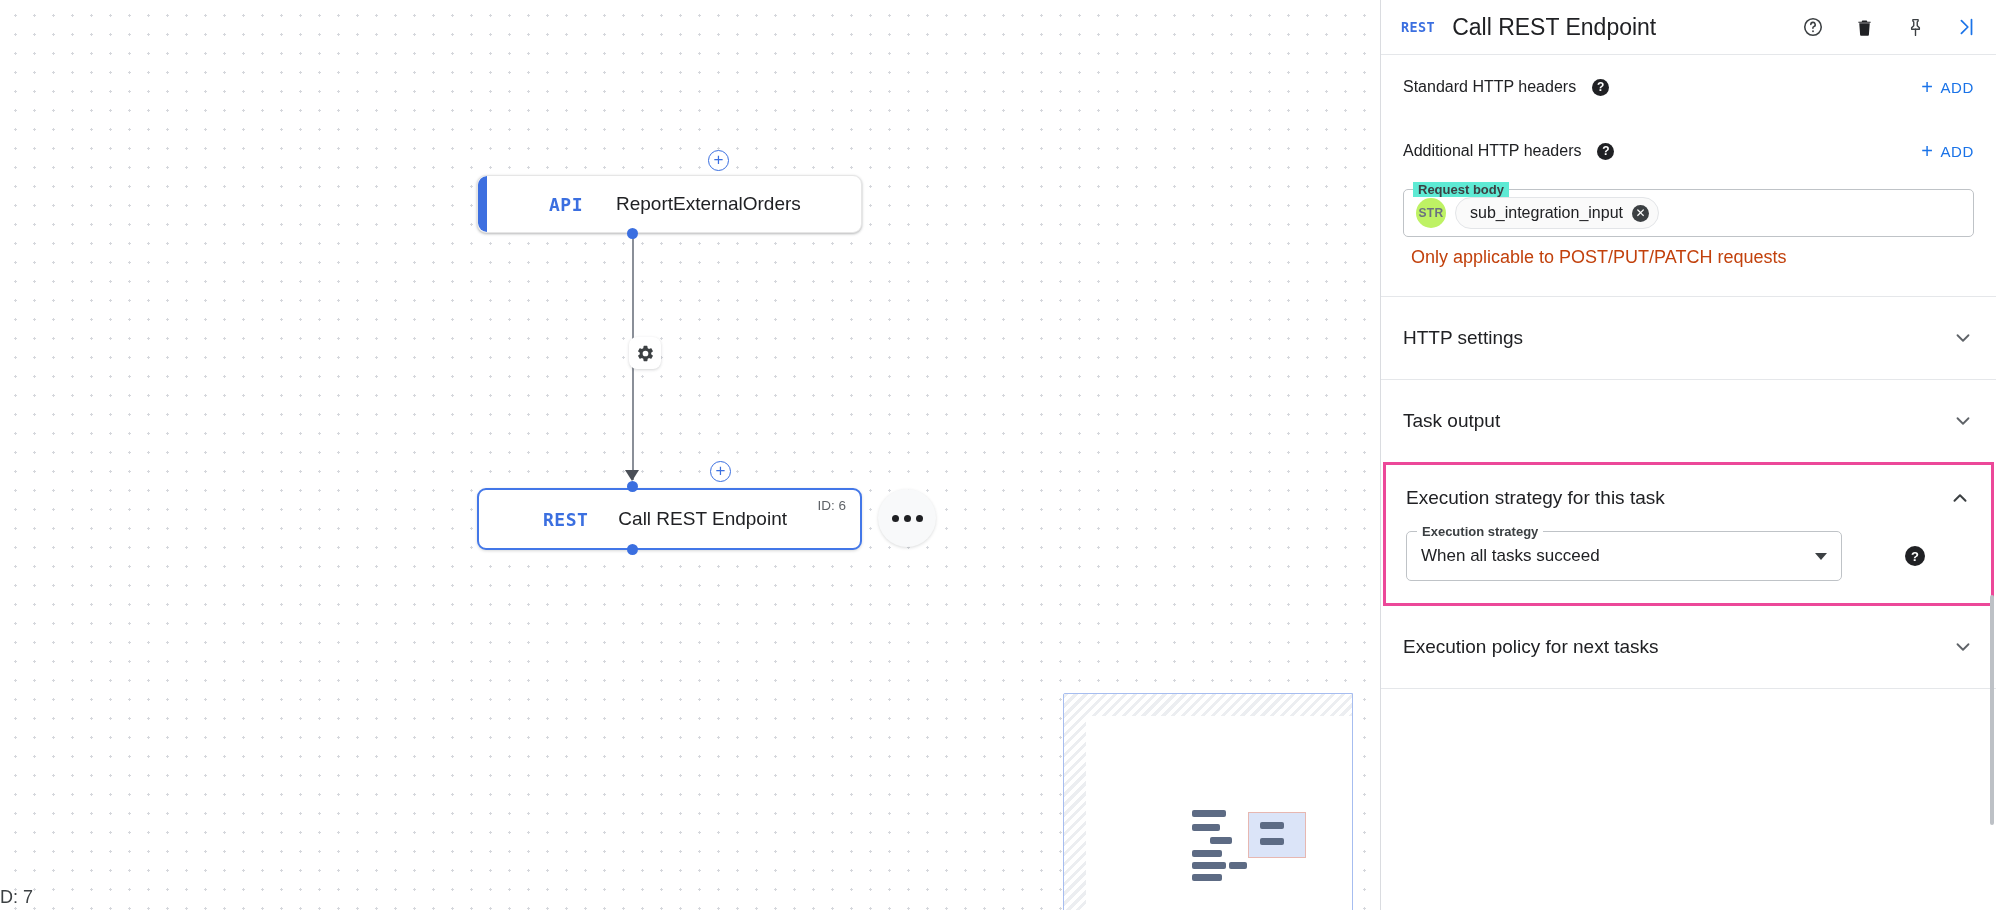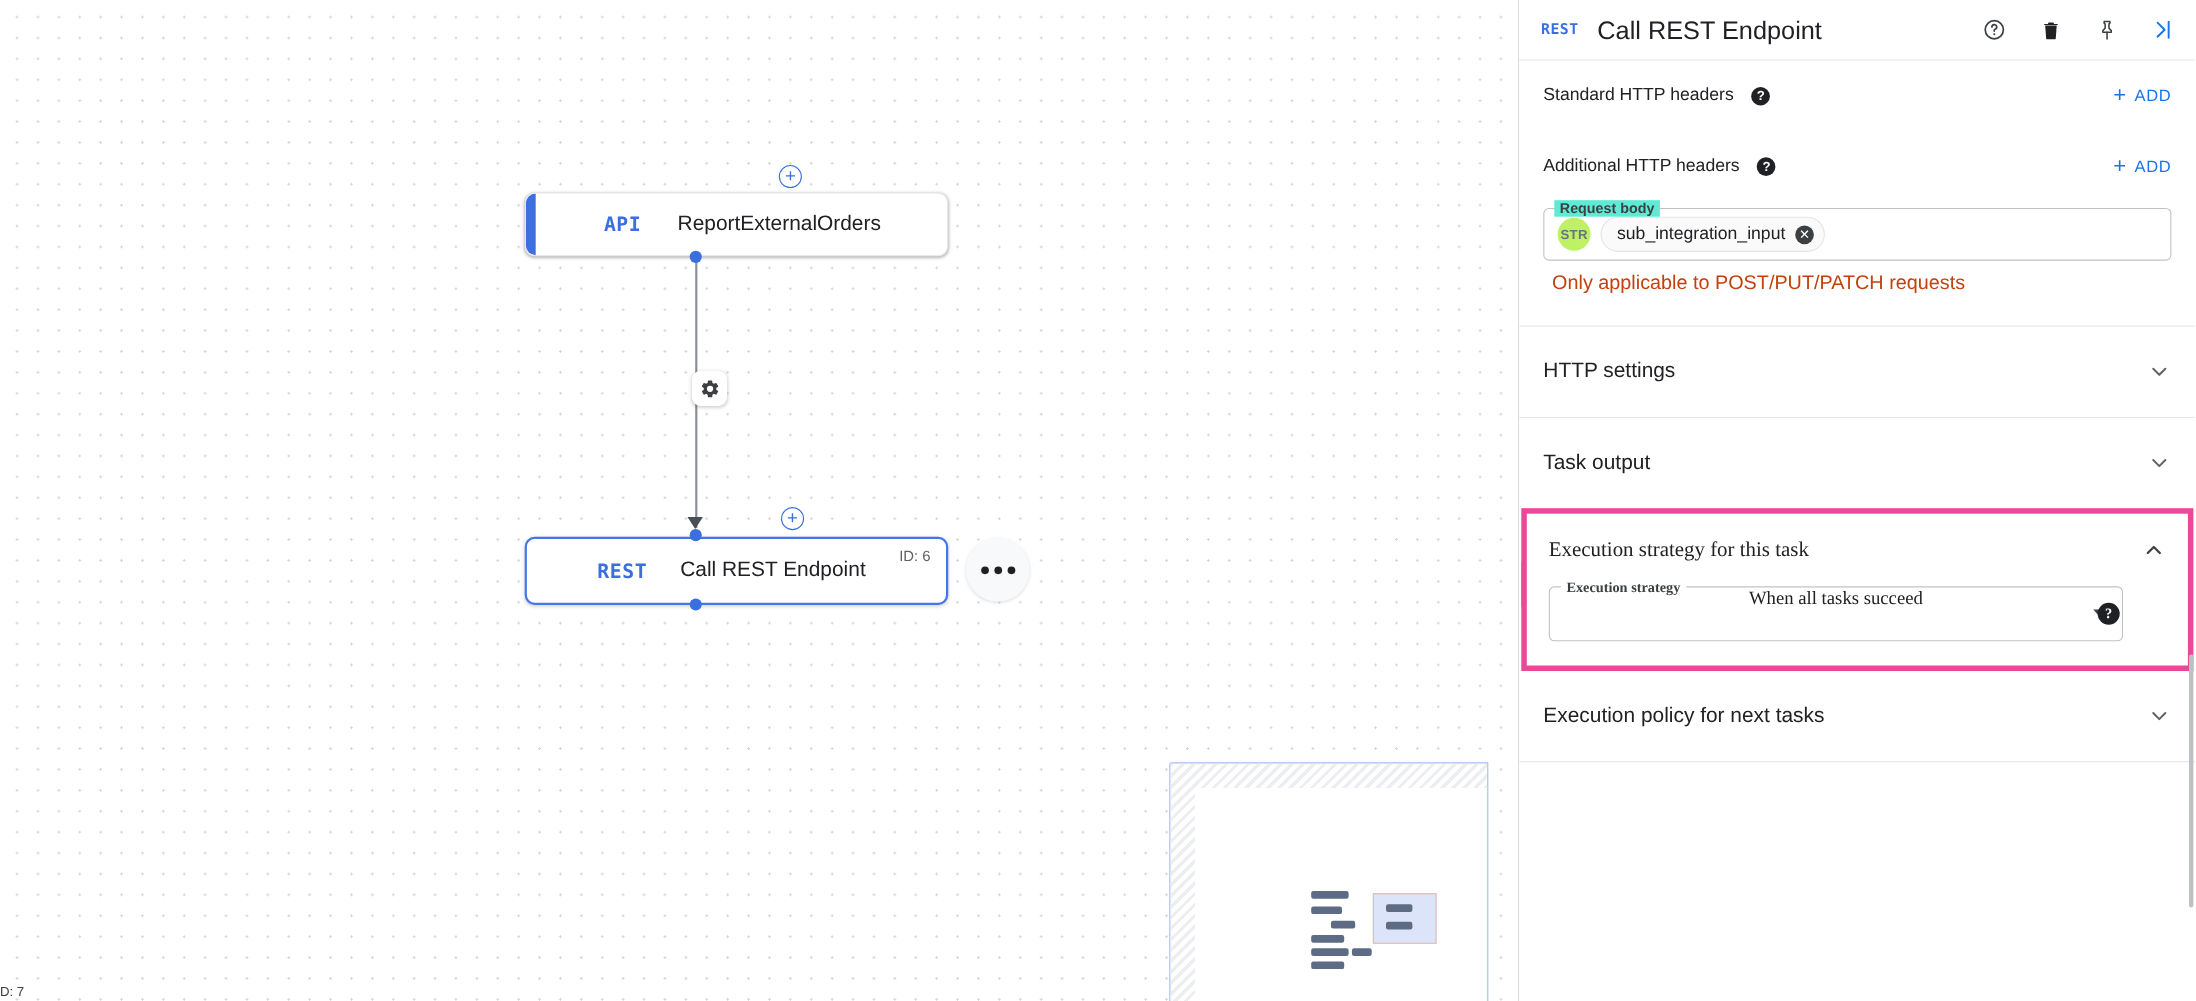--- a/index.html
+++ b/index.html
@@ -154,21 +154,21 @@
     width: 120px; height: 62px;
   }
   .ghost-art .bar { position: absolute; height: 7px; border-radius: 2px; background: #5d6b84; }
   .ghost-art .panel {
     position: absolute; left: 56px; top: 2px; width: 58px; height: 46px;
     background: #dbe4f8; border: 1px solid #e7b7b1;
   }
 
   .canvas-footer {
     position: absolute; left: 0; bottom: 2px;
-    font-size: 12px; color: #3c4043;
+    font-size: 18px; color: #3c4043;
   }
 
   
   .panel {
     position: relative;
     width: 616px; height: 910px;
     background: #fff;
     border-left: 1px solid #dadce0;
     display: flex; flex-direction: column;
     overflow: hidden;
@@ -272,41 +272,39 @@
   .section {
     padding: 0 22px;
     height: 82px;
     display: flex; align-items: center;
   }
   .section .sec-title { font-size: 19px; color: #202124; }
   .chev { margin-left: auto; color: #5f6368; display: flex; }
 
   .highlight-box {
     position: relative;
-    border: 5px solid #ec4899;
+    border: 3px solid #ec4899;
     margin: 0 2px;
-    font-family: Liberation Serif, serif;
   }
   .hl-head { display: flex; align-items: center; padding: 22px 20px 6px 20px; }
   .hl-head .sec-title { font-size: 19px; color: #202124; }
   .hl-desc {
     padding: 6px 20px 0 20px;
     font-size: 15.5px; color: #5f6368; line-height: 1.45;
     max-width: 540px;
   }
   .hl-desc a { color: #1a73e8; text-decoration: underline; }
   .ext-ic { display: inline-block; vertical-align: -2px; margin-left: 3px; }
   .select-wrap { padding: 16px 20px 22px 20px; }
   .select-field {
     position: relative;
     border: 1px solid #bfc3c7; border-radius: 5px;
     height: 50px; display: flex; align-items: center;
     padding: 0 14px;
-    width: 522px;
-    flex-direction: column;
+    width: 436px;
   }
   .select-field > legend {
     position: absolute; top: -8px; left: 10px; background: #fff; padding: 0 5px;
     font-size: 13px; font-weight: 700; color: #3c4043;
   }
   .select-value { font-size: 17px; color: #202124; }
   .caret {
     margin-left: auto;
     width: 0; height: 0;
     border-left: 6px solid transparent;

